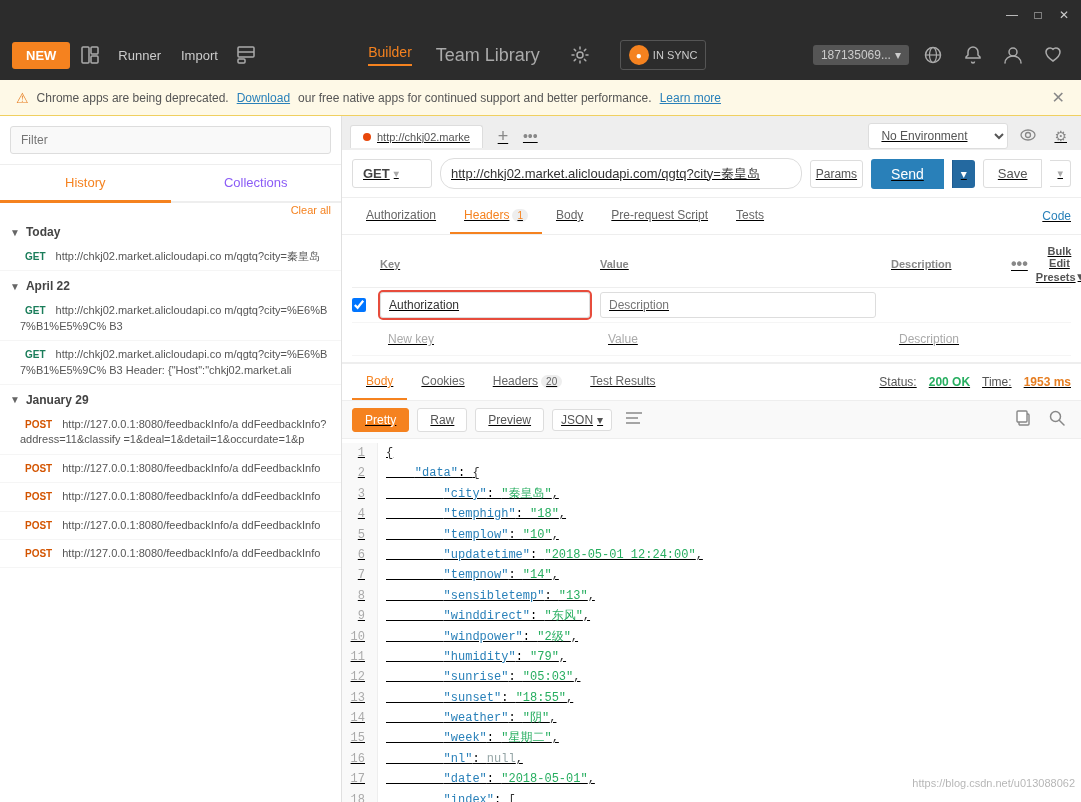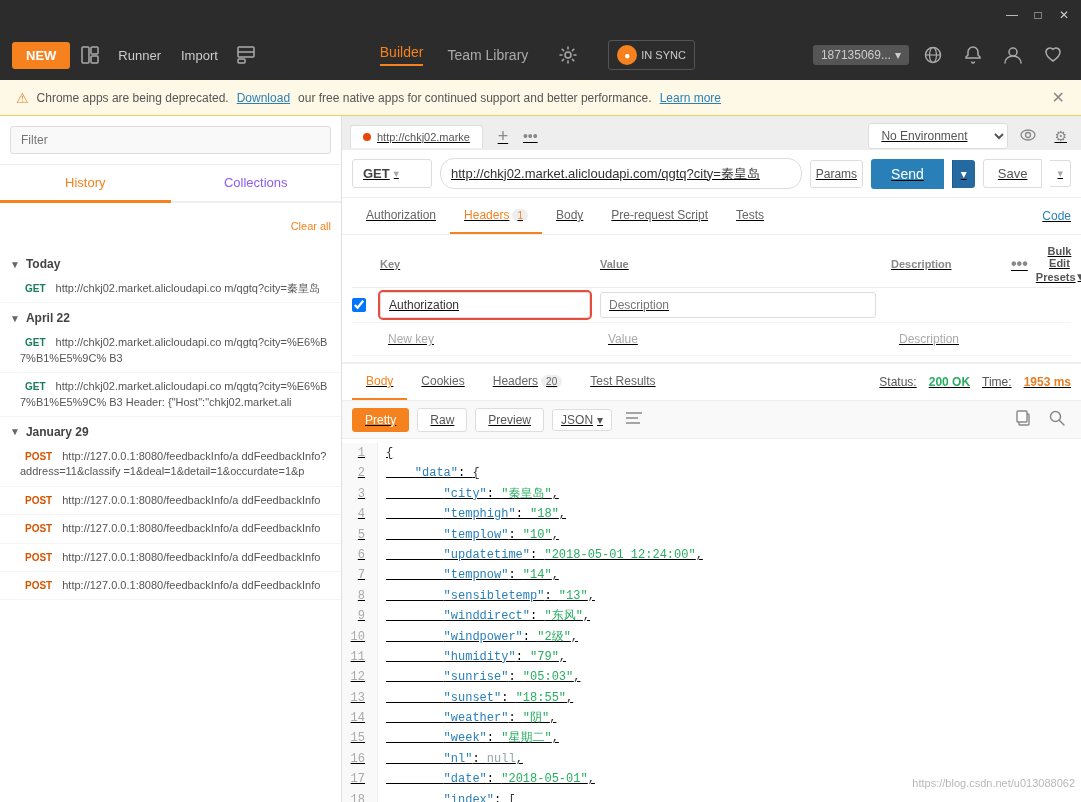--- a/index.html
+++ b/index.html
@@ -9,21 +9,21 @@
     .titlebar { height: 30px; background: #2c2c2c; display: flex; align-items: center; justify-content: flex-end; padding: 0 8px; gap: 8px; }
     .titlebar-btn { width: 18px; height: 18px; display: flex; align-items: center; justify-content: center; color: #ccc; font-size: 12px; cursor: pointer; }
     
     
     .toolbar { height: 50px; background: #2c2c2c; display: flex; align-items: center; padding: 0 12px; gap: 4px; }
     .btn-new { background: #f5821f; color: #fff; border: none; padding: 6px 14px; font-weight: bold; font-size: 13px; cursor: pointer; border-radius: 3px; }
     .toolbar-icon { width: 32px; height: 32px; display: flex; align-items: center; justify-content: center; color: #aaa; cursor: pointer; border-radius: 3px; font-size: 16px; }
     .toolbar-text-btn { color: #ccc; background: none; border: none; font-size: 13px; cursor: pointer; padding: 4px 8px; }
     .toolbar-center { flex: 1; display: flex; align-items: center; justify-content: center; gap: 24px; }
     .tab-active { color: #f5821f; border-bottom: 2px solid #f5821f; padding-bottom: 4px; font-size: 14px; font-weight: 500; cursor: pointer; }
-    .tab-inactive { color: #aaa; font-size: 14px; cursor: pointer; }
+    .tab-inactive { color: #aaa; font-size: 18px; cursor: pointer; }
     .toolbar-right { display: flex; align-items: center; gap: 8px; }
     .sync-btn { display: flex; align-items: center; gap: 4px; background: none; border: 1px solid #555; color: #ccc; padding: 4px 8px; border-radius: 3px; cursor: pointer; font-size: 11px; }
     .sync-icon { width: 20px; height: 20px; background: #f5821f; border-radius: 50%; display: flex; align-items: center; justify-content: center; color: #fff; font-size: 10px; }
     .account-btn { background: #555; color: #ccc; border: none; padding: 3px 8px; border-radius: 3px; font-size: 12px; cursor: pointer; display: flex; align-items: center; gap: 4px; }
     
     
     .warning-bar { background: #fef9e7; border-bottom: 1px solid #f0d060; padding: 8px 16px; display: flex; align-items: center; gap: 8px; font-size: 12px; color: #555; }
     .warning-icon { color: #e67e22; font-size: 14px; }
     .warning-link { color: #2980b9; text-decoration: underline; cursor: pointer; }
     .warning-close { margin-left: auto; cursor: pointer; color: #888; font-size: 16px; }
@@ -32,21 +32,21 @@
     .main { display: flex; height: calc(802px - 30px - 50px - 36px); }
     
     
     .sidebar { width: 342px; background: #fff; border-right: 1px solid #e0e0e0; display: flex; flex-direction: column; }
     .sidebar-filter { padding: 10px; border-bottom: 1px solid #eee; }
     .filter-input { width: 100%; padding: 6px 10px; border: 1px solid #ddd; border-radius: 3px; font-size: 12px; color: #888; background: #f9f9f9; }
     .sidebar-tabs { display: flex; border-bottom: 2px solid #eee; }
     .sidebar-tab { flex: 1; text-align: center; padding: 10px; font-size: 13px; cursor: pointer; font-weight: 500; }
     .sidebar-tab-active { color: #f5821f; border-bottom: 3px solid #f5821f; margin-bottom: -2px; }
     .sidebar-tab-inactive { color: #8b5cf6; }
-    .sidebar-clear { text-align: right; padding: 16px 10px; }
+    .sidebar-clear { text-align: right; padding: 0 10px; }
     .clear-all { color: #f5821f; font-size: 11px; cursor: pointer; }
     .sidebar-content { flex: 1; overflow-y: auto; }
     .history-group-header { display: flex; align-items: center; gap: 6px; padding: 8px 10px 4px; font-size: 12px; font-weight: bold; color: #444; }
     .history-group-header .arrow { font-size: 10px; color: #666; }
     .history-item { padding: 6px 10px 6px 20px; border-bottom: 1px solid #f5f5f5; cursor: pointer; }
     .method-badge { font-size: 10px; font-weight: bold; padding: 1px 5px; border-radius: 2px; margin-right: 5px; }
     .badge-get { color: #1a7d5a; }
     .badge-post { color: #d35400; }
     .history-url { font-size: 11px; color: #555; word-break: break-all; line-height: 1.4; }
     

